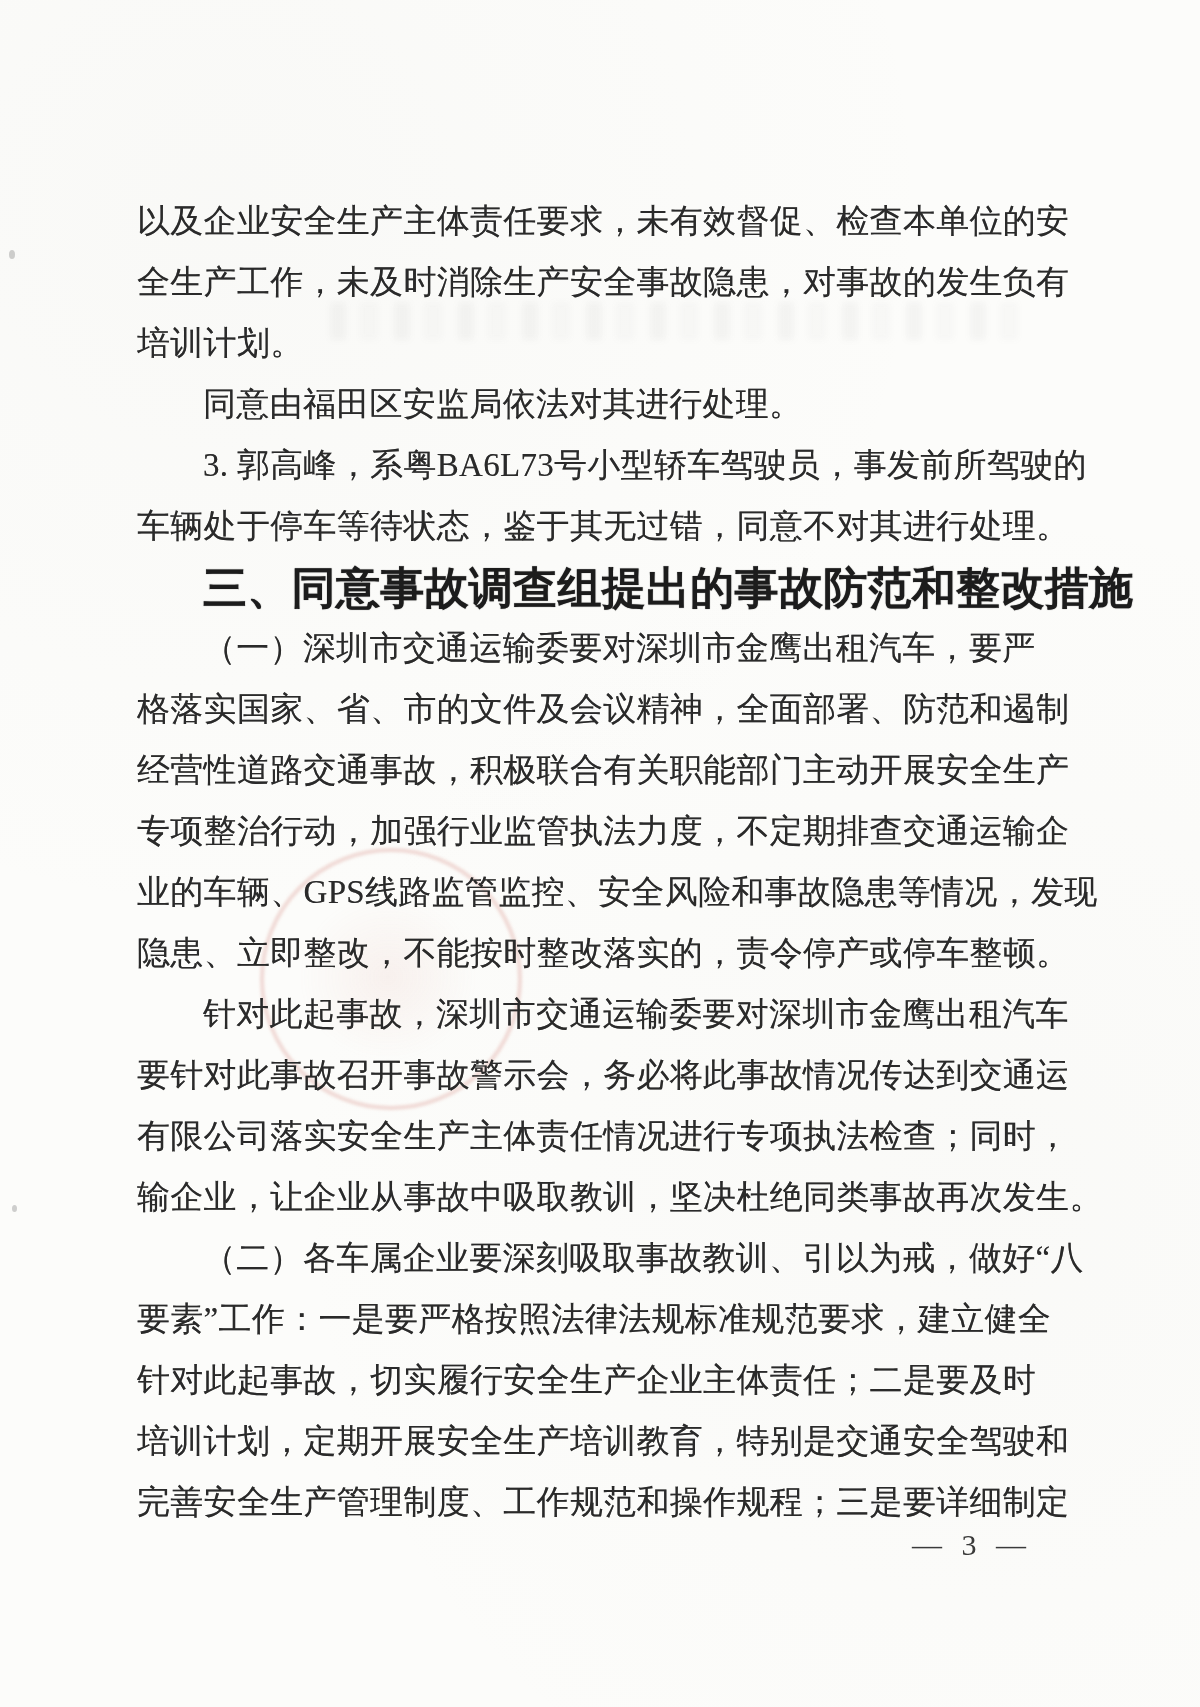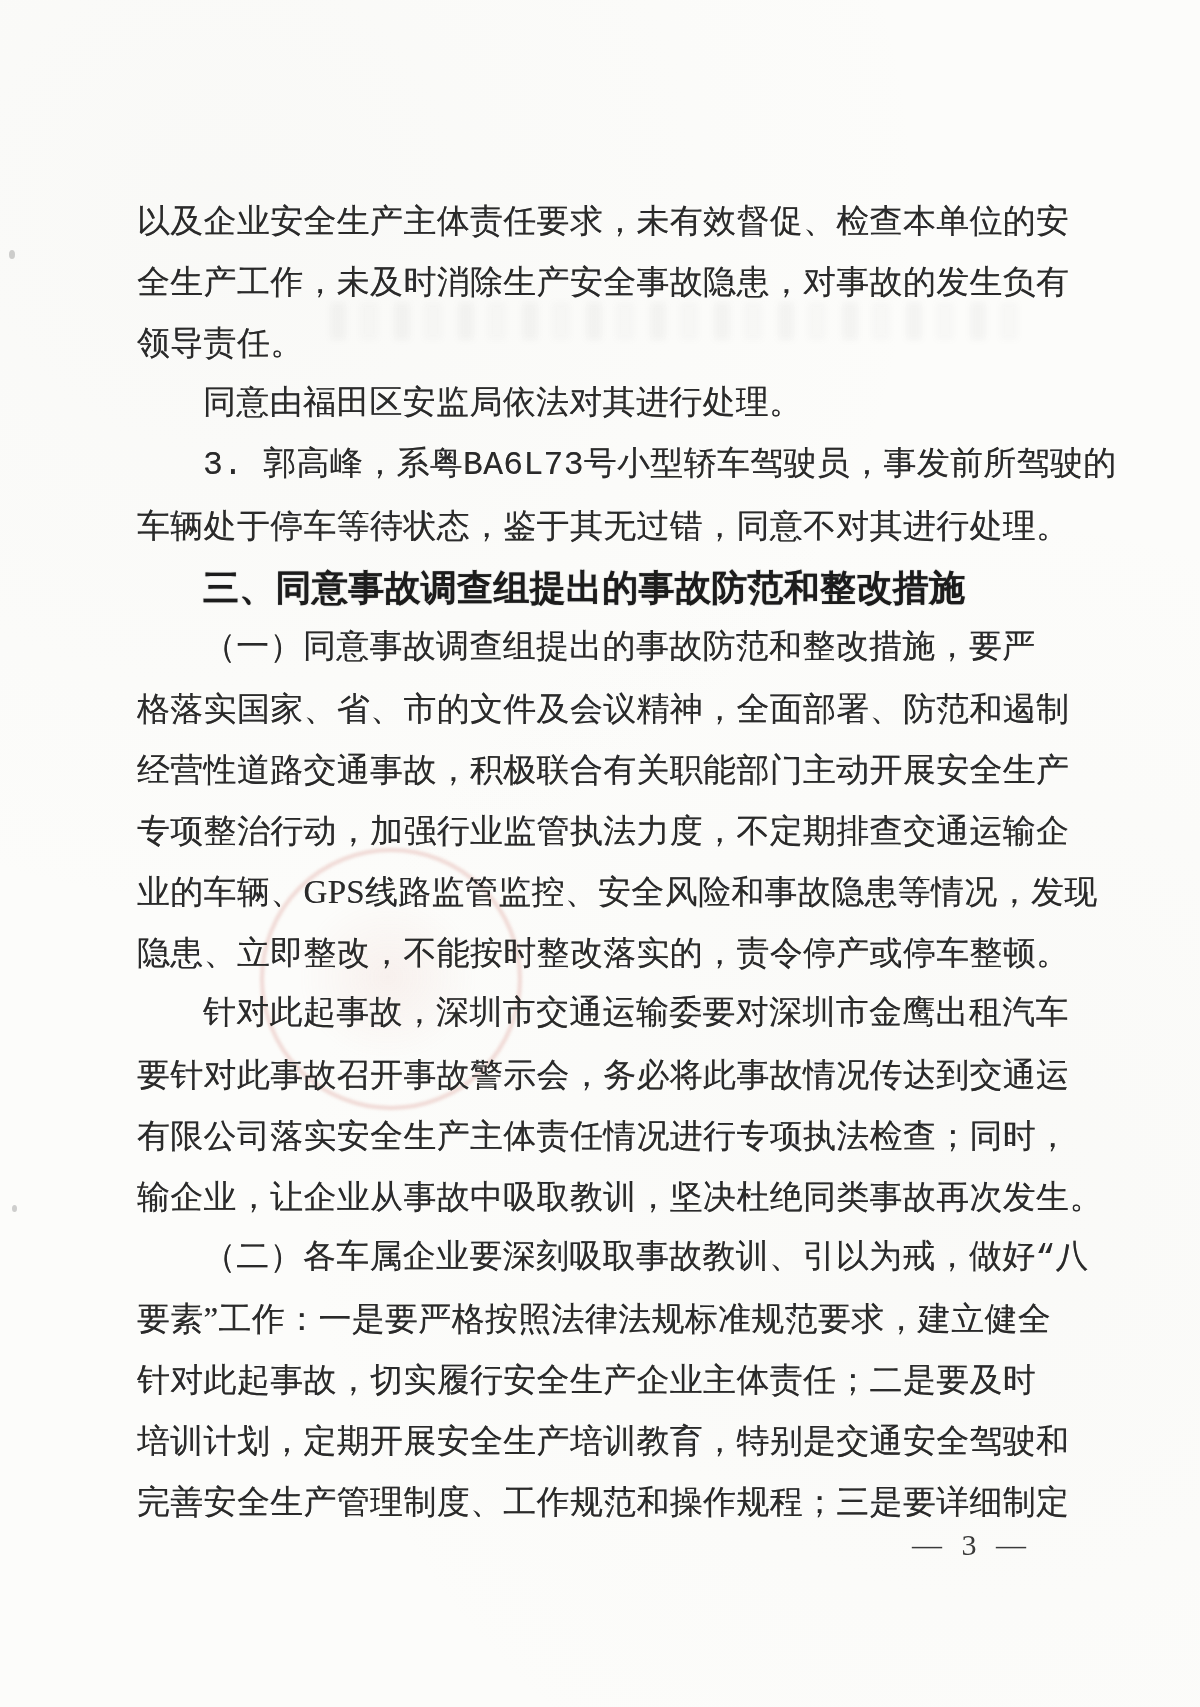--- a/index.html
+++ b/index.html
@@ -29,26 +29,25 @@
     font-size: 33px;
     line-height: 61px;
     height: 61px;
     color: #2a2a2a;
     letter-spacing: 0.3px;
     white-space: nowrap;
     text-shadow: 0 0 0.6px rgba(40,40,40,0.55);
   }
   .line.indent {
     padding-left: 66px;
-    font-family: Liberation Mono, monospace;
   }
   .line.heading {
     font-family: "Liberation Sans", "DejaVu Sans", sans-serif;
     font-weight: 700;
-    font-size: 36px;
+    font-size: 44px;
     color: #1c1c1c;
     text-shadow: 0 0 1px rgba(20,20,20,0.7);
   }
   .page-number {
     position: absolute;
     top: 1528px;
     right: 168px;
     font-size: 30px;
     color: #3a3a3a;
     letter-spacing: 6px;
@@ -108,26 +107,26 @@
 <div class="page">
 
   <div class="stamp-artifact"></div>
   <div class="bleed-through-artifact"></div>
   <div class="speck s1"></div>
   <div class="speck s2"></div>
 
   <div class="text-block">
       <div class="line">以及企业安全生产主体责任要求，未有效督促、检查本单位的安</div>
       <div class="line">全生产工作，未及时消除生产安全事故隐患，对事故的发生负有</div>
-      <div class="line">领导责任。</div>
+      <div class="line">培训计划。</div>
       <div class="line indent">同意由福田区安监局依法对其进行处理。</div>
       <div class="line indent">3. 郭高峰，系粤BA6L73号小型轿车驾驶员，事发前所驾驶的</div>
       <div class="line">车辆处于停车等待状态，鉴于其无过错，同意不对其进行处理。</div>
       <div class="line indent heading">三、同意事故调查组提出的事故防范和整改措施</div>
-      <div class="line indent">（一）同意事故调查组提出的事故防范和整改措施，要严</div>
+      <div class="line indent">（一）深圳市交通运输委要对深圳市金鹰出租汽车，要严</div>
       <div class="line">格落实国家、省、市的文件及会议精神，全面部署、防范和遏制</div>
       <div class="line">经营性道路交通事故，积极联合有关职能部门主动开展安全生产</div>
       <div class="line">专项整治行动，加强行业监管执法力度，不定期排查交通运输企</div>
       <div class="line">业的车辆、GPS线路监管监控、安全风险和事故隐患等情况，发现</div>
       <div class="line">隐患、立即整改，不能按时整改落实的，责令停产或停车整顿。</div>
       <div class="line indent">针对此起事故，深圳市交通运输委要对深圳市金鹰出租汽车</div>
       <div class="line">要针对此事故召开事故警示会，务必将此事故情况传达到交通运</div>
       <div class="line">有限公司落实安全生产主体责任情况进行专项执法检查；同时，</div>
       <div class="line">输企业，让企业从事故中吸取教训，坚决杜绝同类事故再次发生。</div>
       <div class="line indent">（二）各车属企业要深刻吸取事故教训、引以为戒，做好“八</div>

